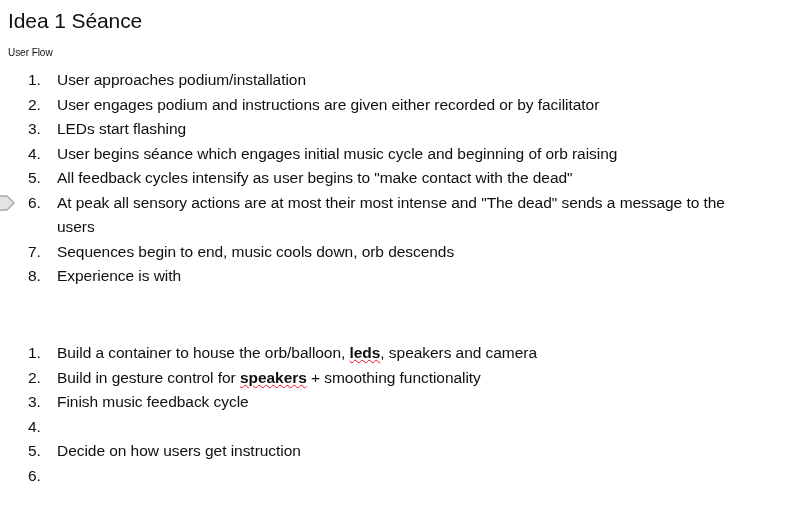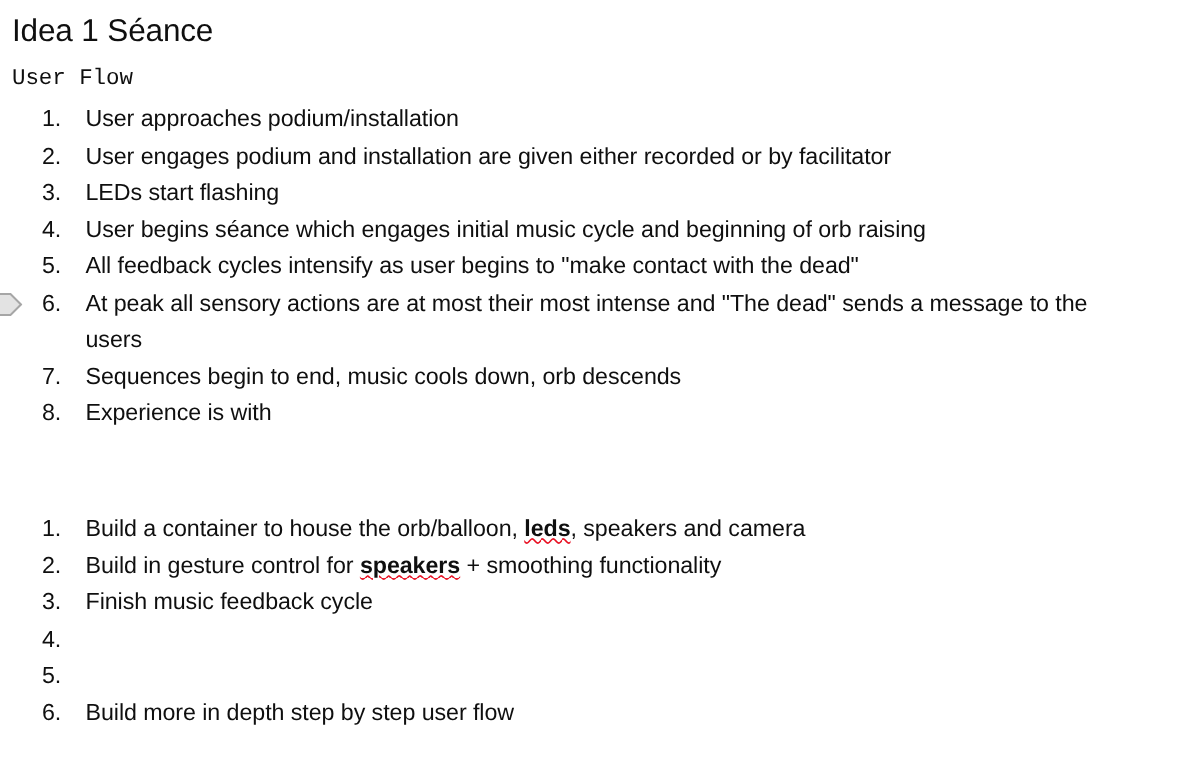--- a/index.html
+++ b/index.html
@@ -29,25 +29,24 @@
     position: absolute;
     left: 8px;
     top: 8px;
     font-size: 21px;
     line-height: 26px;
     letter-spacing: -0.1px;
     white-space: nowrap;
   }
 
   .section-heading {
-    font-size: 15px;
+    font-size: 10px;
     line-height: 22px;
     letter-spacing: -0.05px;
     white-space: nowrap;
-    font-family: Liberation Mono, monospace;
   }
 
   #heading-user-flow {
     position: absolute;
     left: 8px;
     top: 42px;
   }
 
   #heading-major-milestones {
     position: absolute;
@@ -117,21 +116,21 @@
 
   <div class="section-heading" id="heading-user-flow">User Flow</div>
 
   <ol class="olist" id="list-user-flow">
       <li>
         <span class="num">1.</span>
         <span class="txt">User approaches podium/installation</span>
       </li>
       <li>
         <span class="num">2.</span>
-        <span class="txt">User engages podium and installation are given either recorded or by facilitator</span>
+        <span class="txt">User engages podium and instructions are given either recorded or by facilitator</span>
       </li>
       <li>
         <span class="num">3.</span>
         <span class="txt">LEDs start flashing</span>
       </li>
       <li>
         <span class="num">4.</span>
         <span class="txt">User begins séance which engages initial music cycle and beginning of orb raising</span>
       </li>
       <li>
@@ -169,20 +168,20 @@
       </li>
       <li>
         <span class="num">3.</span>
         <span class="txt">Finish music feedback cycle</span>
       </li>
       <li>
         <span class="num">4.</span>
       </li>
       <li>
         <span class="num">5.</span>
+        <span class="txt">Decide on how users get instruction</span>
       </li>
       <li>
         <span class="num">6.</span>
-        <span class="txt">Build more in depth step by step user flow</span>
       </li>
     </ol>
 
 </div>
 
 </body></html>

